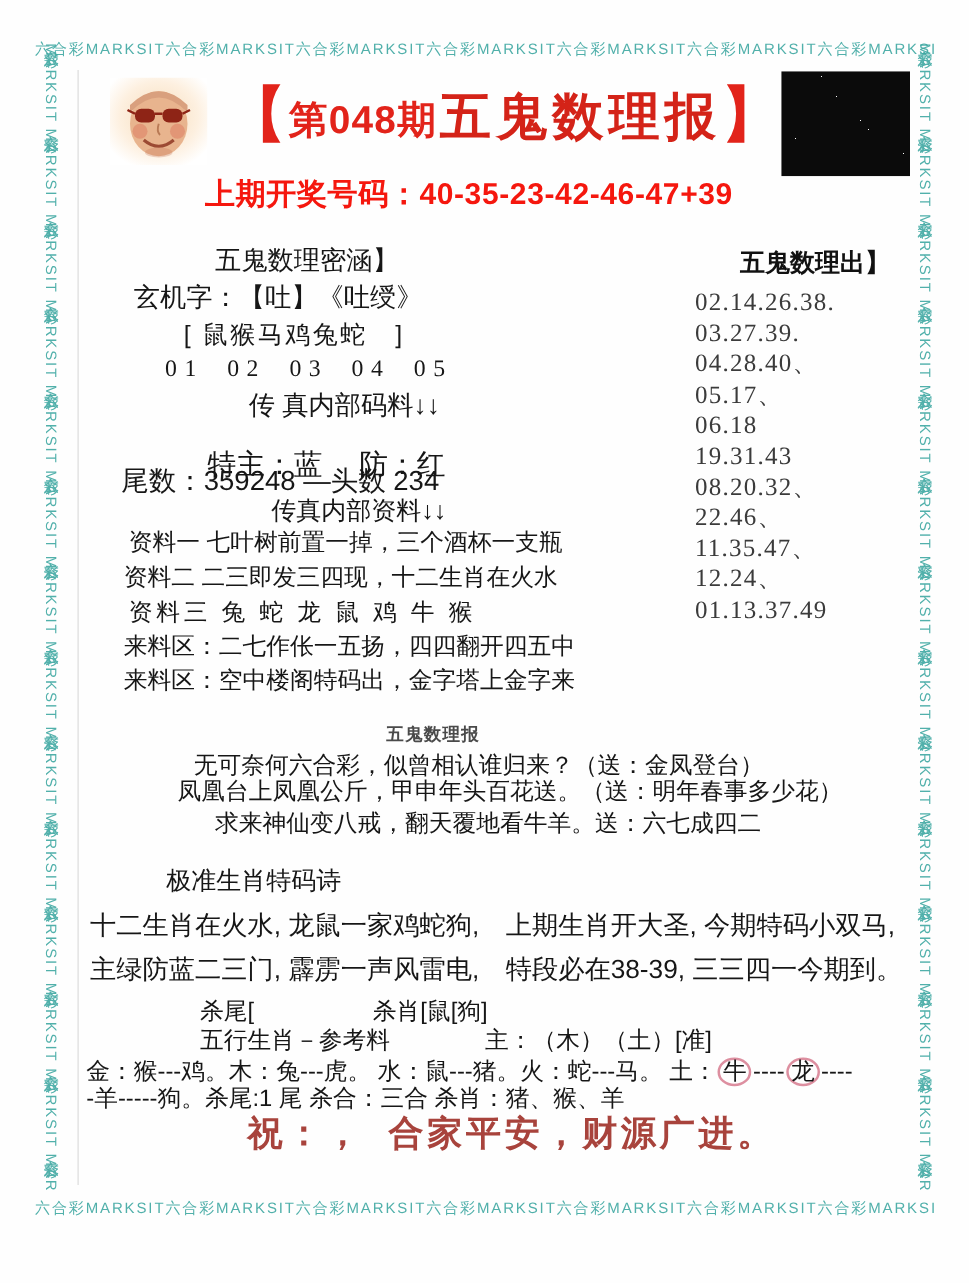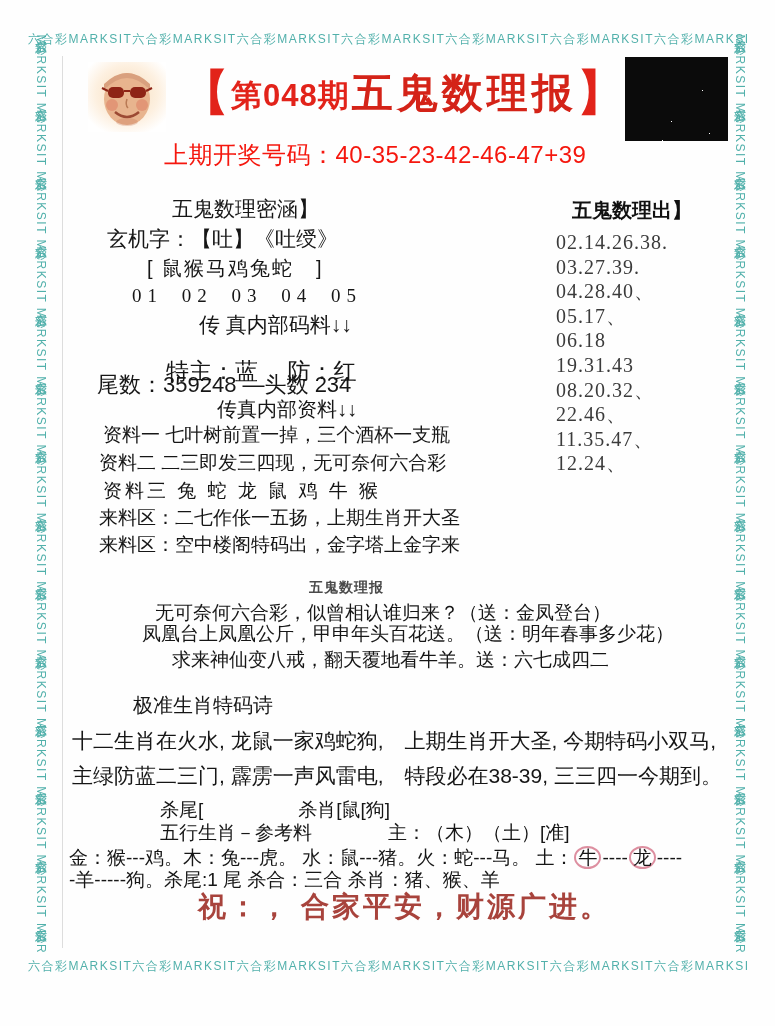--- a/index.html
+++ b/index.html
@@ -13,38 +13,38 @@
   .innerline{position:absolute;left:62px;top:56px;width:1px;height:892px;background:#cfcfcf;opacity:.7;}
 
   
   .face{position:absolute;left:88px;top:62px;width:78px;height:70px;}
   .titlerow{position:absolute;left:181px;top:64px;display:flex;align-items:center;white-space:nowrap;}
   .brk{color:#e2231a;font-size:48px;font-weight:bold;line-height:56px;font-family:"Liberation Serif",serif;}
   .issue{color:#e2231a;font-size:31px;font-weight:bold;letter-spacing:1px;margin:6px 2px 0 2px;}
   .tname{color:#d42318;font-size:41px;font-weight:bold;letter-spacing:4px;
          font-family:"Liberation Serif","DejaVu Serif",serif;margin-top:2px;}
   .noise{position:absolute;left:625px;top:57px;width:103px;height:84px;}
-  .draw{position:absolute;left:164px;top:139px;color:#f5170e;font-size:24px;font-weight:normal;
+  .draw{position:absolute;left:164px;top:139px;color:#f5170e;font-size:24px;font-weight:bold;
         letter-spacing:.5px;white-space:nowrap;}
 
   
   .ln{position:absolute;color:#161616;font-weight:normal;white-space:nowrap;line-height:1.15;}
   .serifnum{font-family:"Liberation Serif","DejaVu Serif",serif;letter-spacing:6px;word-spacing:8px;}
 
   
   .rcol{position:absolute;left:556px;top:197px;width:170px;color:#3b3b3b;
         font-family:"Liberation Serif","DejaVu Serif",serif;}
-  .rcol .rhead{font-weight:bold;color:#111;font-size:20px;margin:0 0 6px 16px;
+  .rcol .rhead{font-weight:bold;color:#111;font-size:20px;margin:0 0 6px 36px;
                font-family:"Liberation Sans",sans-serif;}
   .rcol .rline{font-size:20px;line-height:24.6px;letter-spacing:1px;}
 
   .poemhead{position:absolute;left:309px;top:579px;font-size:14px;font-weight:bold;color:#4a4a4a;
             letter-spacing:1px;filter:blur(.3px);}
   .blessing{position:absolute;left:198px;top:888px;color:#a8433c;font-size:28px;font-weight:bold;
-            letter-spacing:3px;font-family:Liberation Serif, serif;white-space:nowrap;}
+            letter-spacing:3px;font-family:Liberation Mono, monospace;white-space:nowrap;}
   .circled{display:inline-block;border:2px solid rgba(210,106,128,.75);border-radius:50%;
            padding:0 2px;margin:0 1px;line-height:1;}
 </style>
 </head>
 <body>
 
 <div class="page">
 
   <div class="strip h" style="left:28px;top:30px;">六合彩MARKSIT六合彩MARKSIT六合彩MARKSIT六合彩MARKSIT六合彩MARKSIT六合彩MARKSIT六合彩MARKSIT六合彩MARKSIT六合彩MARKSIT六合彩MARKSIT六合彩MARKSIT六合彩MARKSIT六合彩MARKSIT六合彩MARKSIT</div>
   <div class="strip h" style="left:28px;top:957px;">六合彩MARKSIT六合彩MARKSIT六合彩MARKSIT六合彩MARKSIT六合彩MARKSIT六合彩MARKSIT六合彩MARKSIT六合彩MARKSIT六合彩MARKSIT六合彩MARKSIT六合彩MARKSIT六合彩MARKSIT六合彩MARKSIT六合彩MARKSIT</div>
@@ -102,37 +102,38 @@
 
   <div class="ln" style="left:172px;top:197px;font-size:21px;">五鬼数理密涵】</div>
   <div class="ln" style="left:107px;top:227px;font-size:21px;">玄机字：【吐】《吐绶》</div>
   <div class="ln" style="left:147px;top:257px;font-size:20px;letter-spacing:2px;">[ 鼠猴马鸡兔蛇　]</div>
   <div class="ln serifnum" style="left:132px;top:285px;font-size:19px;text-align:center;">01 02 03 04 05</div>
   <div class="ln" style="left:199px;top:313px;font-size:21px;">传 真内部码料↓↓</div>
   <div class="ln" style="left:134px;top:358px;font-size:23px;margin-left:32px;">特主：蓝　 防：红</div>
   <div class="ln" style="left:97px;top:372px;font-size:22px;">尾数：359248 —头数 234</div>
   <div class="ln" style="left:217px;top:398px;font-size:20px;">传真内部资料↓↓</div>
   <div class="ln" style="left:103px;top:424px;font-size:19px;">资料一 七叶树前置一掉，三个酒杯一支瓶</div>
-  <div class="ln" style="left:99px;top:452px;font-size:19px;">资料二 二三即发三四现，无可奈何六合彩</div>
+  <div class="ln" style="left:99px;top:452px;font-size:19px;">资料二 二三即发三四现，十二生肖在火水</div>
   <div class="ln" style="left:103px;top:480px;font-size:19px;letter-spacing:3px;">资料三 兔 蛇 龙 鼠 鸡 牛 猴</div>
-  <div class="ln" style="left:99px;top:507px;font-size:19px;">来料区：二七作伥一五扬，上期生肖开大圣</div>
+  <div class="ln" style="left:99px;top:507px;font-size:19px;">来料区：二七作伥一五扬，四四翻开四五中</div>
   <div class="ln" style="left:99px;top:534px;font-size:19px;">来料区：空中楼阁特码出，金字塔上金字来</div>
 
   <div class="rcol">
     <div class="rhead">五鬼数理出】</div>
     <div class="rline">02.14.26.38.</div>
     <div class="rline">03.27.39.</div>
     <div class="rline">04.28.40、</div>
     <div class="rline">05.17、</div>
     <div class="rline">06.18</div>
     <div class="rline">19.31.43</div>
     <div class="rline">08.20.32、</div>
     <div class="rline">22.46、</div>
     <div class="rline">11.35.47、</div>
     <div class="rline">12.24、</div>
+    <div class="rline">01.13.37.49</div>
   </div>
 
   <div class="poemhead">五鬼数理报</div>
   <div class="ln" style="left:155px;top:602px;font-size:19px;text-align:right;">无可奈何六合彩，似曾相认谁归来？（送：金凤登台）</div>
   <div class="ln" style="left:142px;top:623px;font-size:19px;">凤凰台上凤凰公斤，甲申年头百花送。（送：明年春事多少花）</div>
   <div class="ln" style="left:172px;top:649px;font-size:19px;">求来神仙变八戒，翻天覆地看牛羊。送：六七成四二</div>
 
   <div class="ln" style="left:133px;top:694px;font-size:20px;">极准生肖特码诗</div>
   <div class="ln" style="left:72px;top:729px;font-size:21px;text-align:right;">十二生肖在火水, 龙鼠一家鸡蛇狗,　上期生肖开大圣, 今期特码小双马,</div>
   <div class="ln" style="left:72px;top:764px;font-size:21px;">主绿防蓝二三门, 霹雳一声风雷电,　特段必在38-39, 三三四一今期到。</div>

